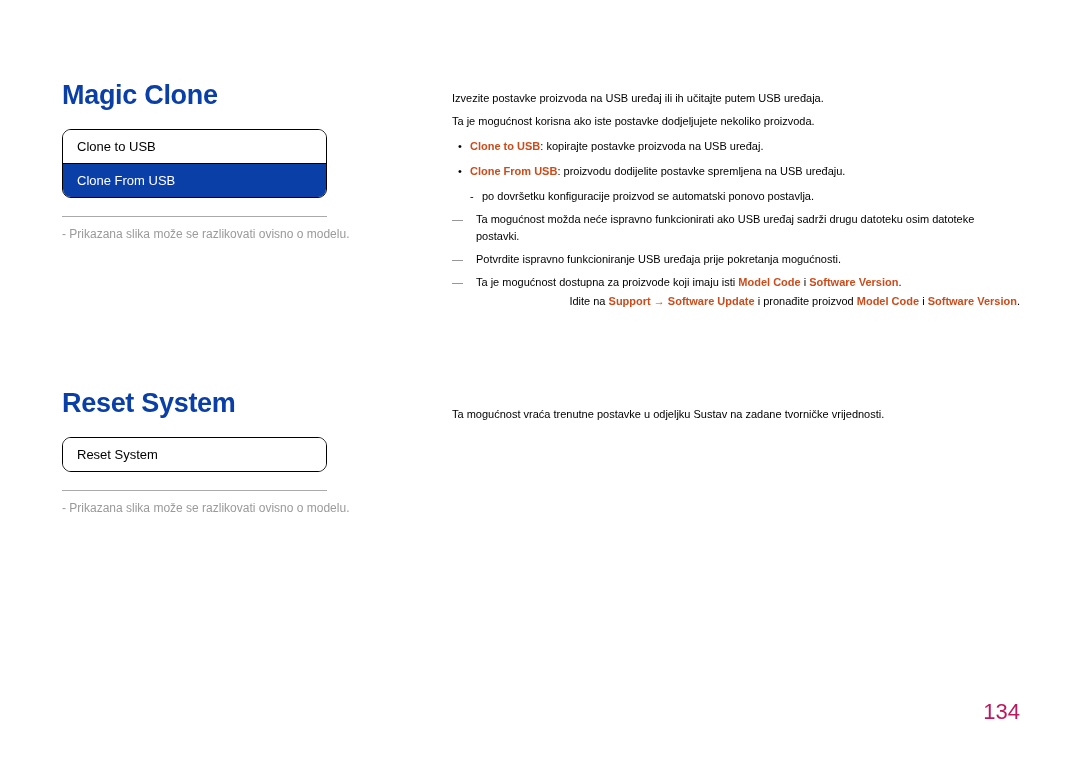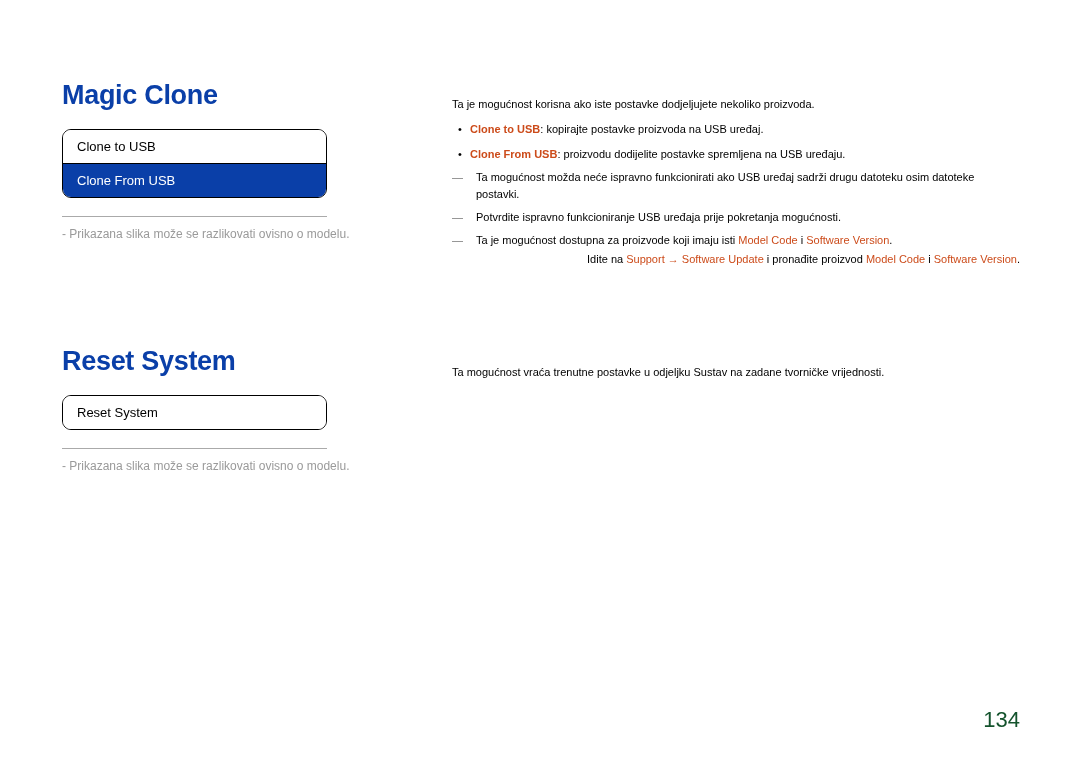--- a/index.html
+++ b/index.html
@@ -94,26 +94,26 @@
   }
   .right-col li.dash::before {
     content: "-"; position: absolute; left: 18px; top: 0;
   }
   .right-col li.dash { padding-left: 30px; }
   .right-col li.long-dash::before {
     content: "―"; position: absolute; left: 0; top: 0; color:#777;
   }
   .right-col li.long-dash { padding-left: 24px; margin-top:6px;}
   .hl { color: #cc4b1a; font-weight: 700; }
-  .hl2 { color: #cc4b1a; font-weight: 400; }
+  .hl2 { color: #cc4b1a; font-weight: 700; }
   .page-num {
     position: absolute;
     right: 60px;
-    bottom: 30px;
-    color: #14532d;
+    bottom: 38px;
+    color: #be185d;
     font-size: 22px;
     font-weight: 300;
   }
 </style>
 </head>
 <body>
 
 <div class="page">
 
   <div class="section-block">
@@ -123,28 +123,30 @@
       <div class="menu-box">
         <div class="menu-item">Clone to USB</div>
         <div class="menu-item sel">Clone From USB</div>
       </div>
 
       <hr class="divider">
       <div class="note">Prikazana slika može se razlikovati ovisno o modelu.</div>
     </div>
 
     <div class="right-col">
+      <p>Izvezite postavke proizvoda na USB uređaj ili ih učitajte putem USB uređaja.</p>
       <p style="margin-top:6px;">Ta je mogućnost korisna ako iste postavke dodjeljujete nekoliko proizvoda.</p>
       <ul>
         <li class="bullet">
           <span class="hl">Clone to USB</span><span>: kopirajte postavke proizvoda na USB uređaj.</span>
         </li>
         <li class="bullet">
           <span class="hl">Clone From USB</span><span>: proizvodu dodijelite postavke spremljena na USB uređaju.</span>
         </li>
+        <li class="dash">po dovršetku konfiguracije proizvod se automatski ponovo postavlja.</li>
         <li class="long-dash">Ta mogućnost možda neće ispravno funkcionirati ako USB uređaj sadrži drugu datoteku osim datoteke postavki.</li>
         <li class="long-dash">Potvrdite ispravno funkcioniranje USB uređaja prije pokretanja mogućnosti.</li>
         <li class="long-dash">
           <span>Ta je mogućnost dostupna za proizvode koji imaju isti </span><span class="hl2">Model Code</span><span> i </span><span class="hl2">Software Version</span><span>.</span>
         </li>
         <li class="indent" style="list-style: none; padding-left: 24px; margin-top: 2px; text-align: right;">
           
           <span>Idite na </span><span class="hl2">Support</span><span class="hl2"> → </span><span class="hl2">Software Update</span><span> i pronađite proizvod </span><span class="hl2">Model Code</span><span> i </span><span class="hl2">Software Version</span><span>.</span>
         </li>
       </ul>

